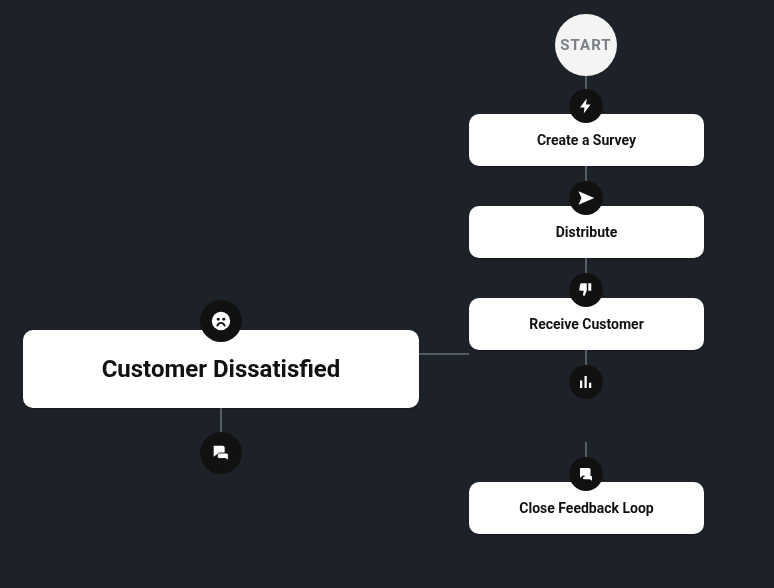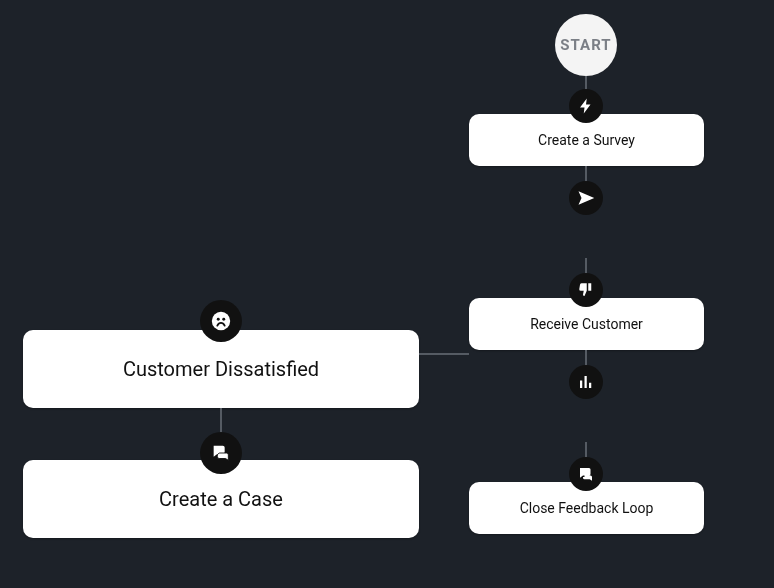--- a/index.html
+++ b/index.html
@@ -1,22 +1,22 @@
 <!DOCTYPE html>
 <html><head>
 <meta charset="utf-8">
 <style>
   html,body{margin:0;padding:0;width:774px;height:588px;background:#1d2229;font-family:-apple-system,BlinkMacSystemFont,"Segoe UI",Roboto,Helvetica,Arial,sans-serif;overflow:hidden}
   .stage{position:relative;width:774px;height:588px}
   .node{position:absolute;background:#fff;border-radius:10px;display:flex;align-items:center;justify-content:center;color:#111;box-shadow:0 1px 2px rgba(0,0,0,.3)}
-  .node .label{font-weight:400}
+  .node .label{font-weight:700}
   .rcol{left:469px;width:235px;height:52px}
   .rcol .label{font-size:14px}
   .lcol{left:23px;width:396px;height:78px}
-  .lcol .label{font-size:20px}
+  .lcol .label{font-size:24px}
   .badge{position:absolute;width:34px;height:34px;border-radius:50%;background:#111;display:flex;align-items:center;justify-content:center;color:#fff;z-index:3}
   .badge svg{width:18px;height:18px;fill:#fff}
   .start{position:absolute;width:62px;height:62px;border-radius:50%;background:#f4f4f4;color:#7b7f86;display:flex;align-items:center;justify-content:center;font-weight:700;font-size:15px;letter-spacing:1px;z-index:2}
   .connectors{position:absolute;inset:0;z-index:1}
   .connectors line{stroke:#555b63;stroke-width:2}
 </style>
 </head>
 <body>
 
 <div class="stage">
@@ -57,20 +57,23 @@
   </div>
   <div class="badge" style="left:569px;top:457px">
     <svg viewBox="0 0 24 24">
         <path d="M4 4h12a2 2 0 0 1 2 2v6a2 2 0 0 1-2 2H8l-4 3V4zm6 10h8a2 2 0 0 1 2 2v5l-3-2h-7a2 2 0 0 1-2-2v-1h2v-2z"></path>
       </svg>
   </div>
 
   <div class="node rcol" style="top:114px">
     <span class="label">Create a Survey</span>
   </div>
+  <div class="node rcol" style="top:206px">
+    <span class="label">Distribute</span>
+  </div>
   <div class="node rcol" style="top:298px">
     <span class="label">Receive Customer</span>
   </div>
   <div class="node rcol" style="top:482px">
     <span class="label">Close Feedback Loop</span>
   </div>
 
   <div class="badge" style="left:200px;top:300px;width:42px;height:42px">
     <svg viewBox="0 0 24 24" style="width:22px;height:22px">
         <circle cx="12" cy="12" r="10" fill="#fff"></circle>
@@ -82,17 +85,14 @@
   <div class="badge" style="left:200px;top:432px;width:42px;height:42px">
     <svg viewBox="0 0 24 24" style="width:22px;height:22px">
         <path d="M4 4h10a2 2 0 0 1 2 2v5a2 2 0 0 1-2 2H8l-4 3V4z"></path>
         <path d="M10 12h8a2 2 0 0 1 2 2v6l-3-2h-7a2 2 0 0 1-2-2v-2z" fill="#fff" stroke="#111" stroke-width="1"></path>
       </svg>
   </div>
 
   <div class="node lcol" style="top:330px">
     <span class="label">Customer Dissatisfied</span>
   </div>
-  <div class="node lcol" style="top:460px">
-    <span class="label">Create a Case</span>
-  </div>
 
 </div>
 
 </body></html>

